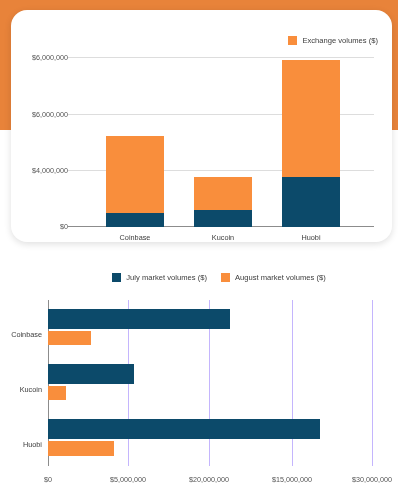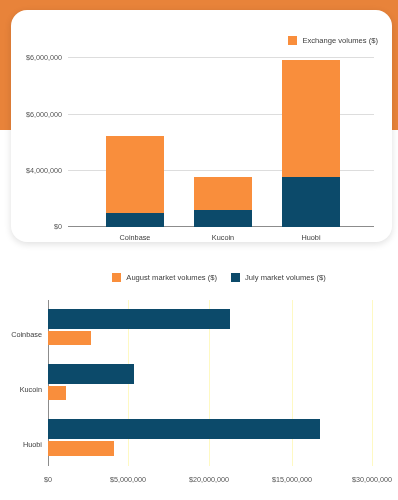--- a/index.html
+++ b/index.html
@@ -84,21 +84,20 @@
   #top-plot .axis-base {
     position: absolute;
     left: 0; bottom: 0;
     width: 100%;
     height: 1.5px;
     background: #8c8c8c;
   }
   .ytick-label {
     position: absolute;
     right: 100%;
-    margin-right: 6px;
     transform: translateY(-50%);
     font-size: 7.2px;
     color: #555555;
     white-space: nowrap;
     text-align: center;
   }
   .vbar-group {
     position: absolute;
     bottom: 0;
     display: flex;
@@ -143,21 +142,21 @@
     left: 0; top: 0;
     width: 1.2px;
     height: 100%;
     background: #8c8c8c;
   }
   .vgridline {
     position: absolute;
     top: 0;
     width: 1px;
     height: 100%;
-    background: #fef9c3;
+    background: #c4b5fd;
   }
   .xtick-bottom {
     position: absolute;
     top: 100%;
     margin-top: 9px;
     transform: translateX(-50%);
     font-size: 7.2px;
     color: #555555;
     white-space: nowrap;
   }
@@ -222,27 +221,27 @@
       <span class="xtick-label">Huobi</span>
     </div>
 
   </div>
 </div>
 
 <div id="bottom-chart">
 
   <div class="legend" id="bottom-legend">
     <div class="legend-item">
+      <span class="legend-swatch" style="background:#0c4a6a"></span>
+      <span class="legend-label">July market volumes ($)</span>
+    </div>
+    <div class="legend-item">
       <span class="legend-swatch" style="background:#f98e3c"></span>
       <span class="legend-label">August market volumes ($)</span>
     </div>
-    <div class="legend-item">
-      <span class="legend-swatch" style="background:#0c4a6a"></span>
-      <span class="legend-label">July market volumes ($)</span>
-    </div>
   </div>
 
   <div id="bottom-plot">
 
     <div class="axis-base"></div>
     <span class="xtick-bottom" style="left:0px">$0</span>
 
     <div class="vgridline" style="left:80px">
       <span class="xtick-bottom" style="left:0">$5,000,000</span>
     </div>

